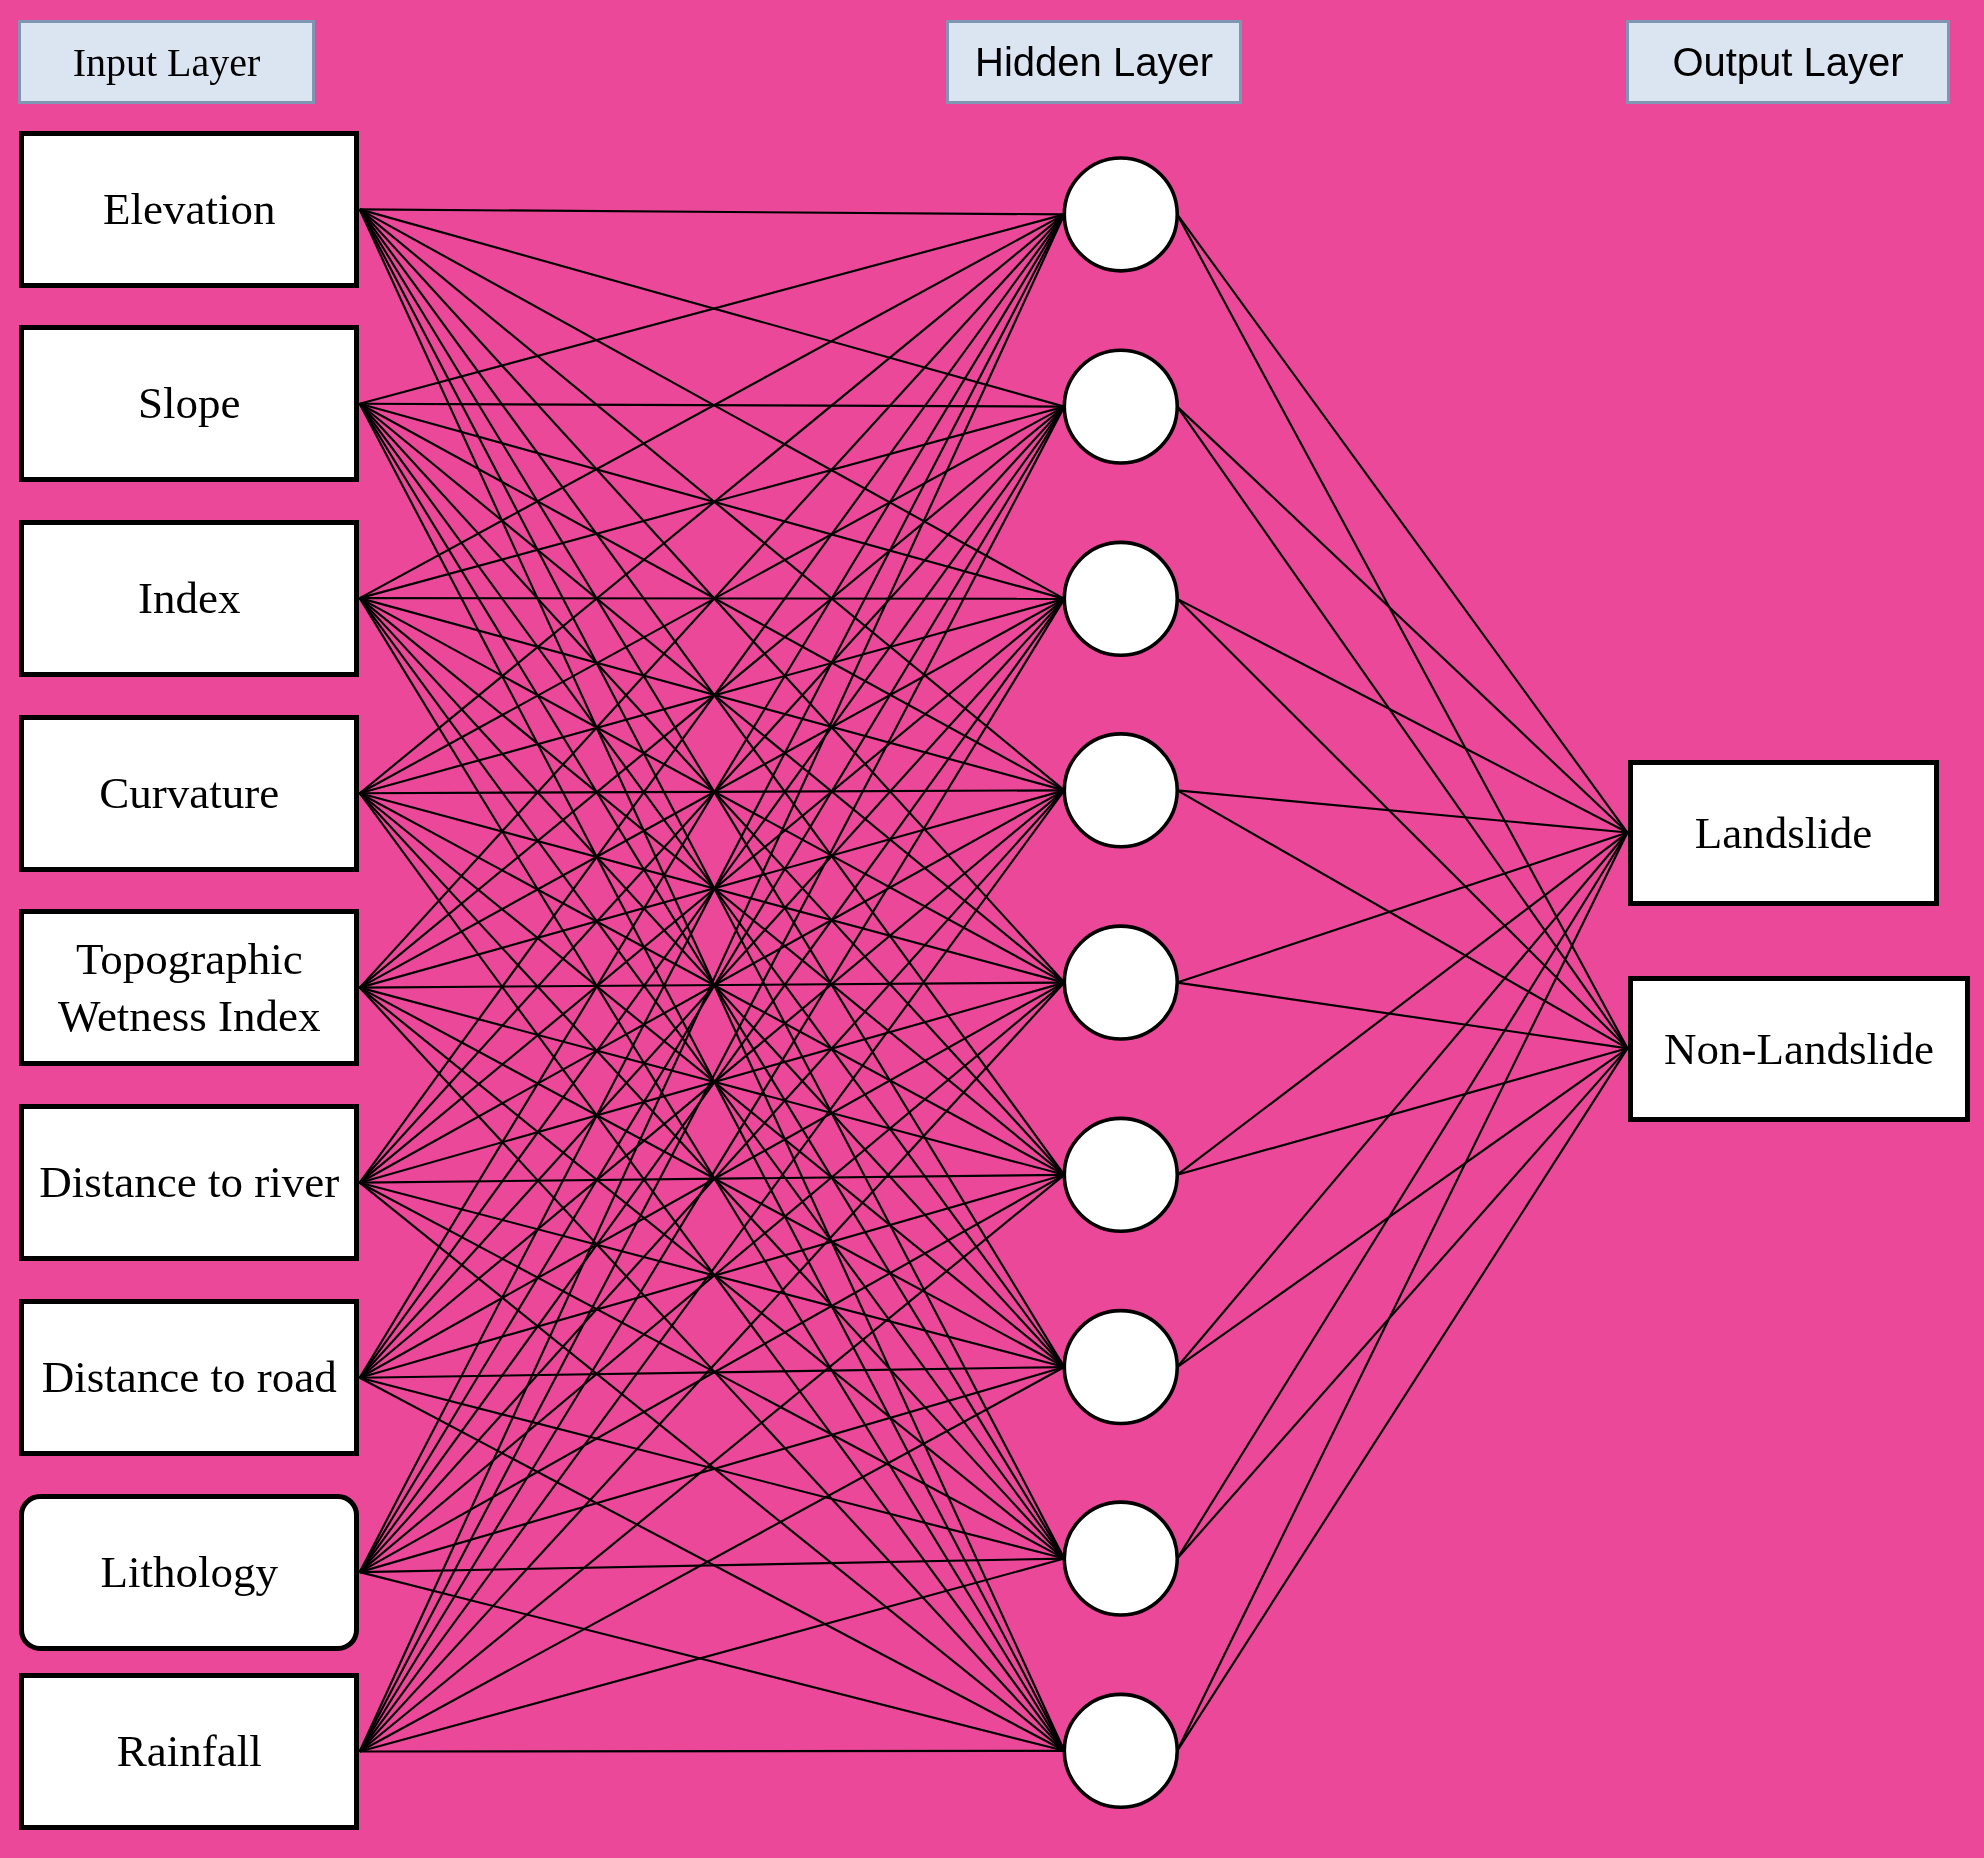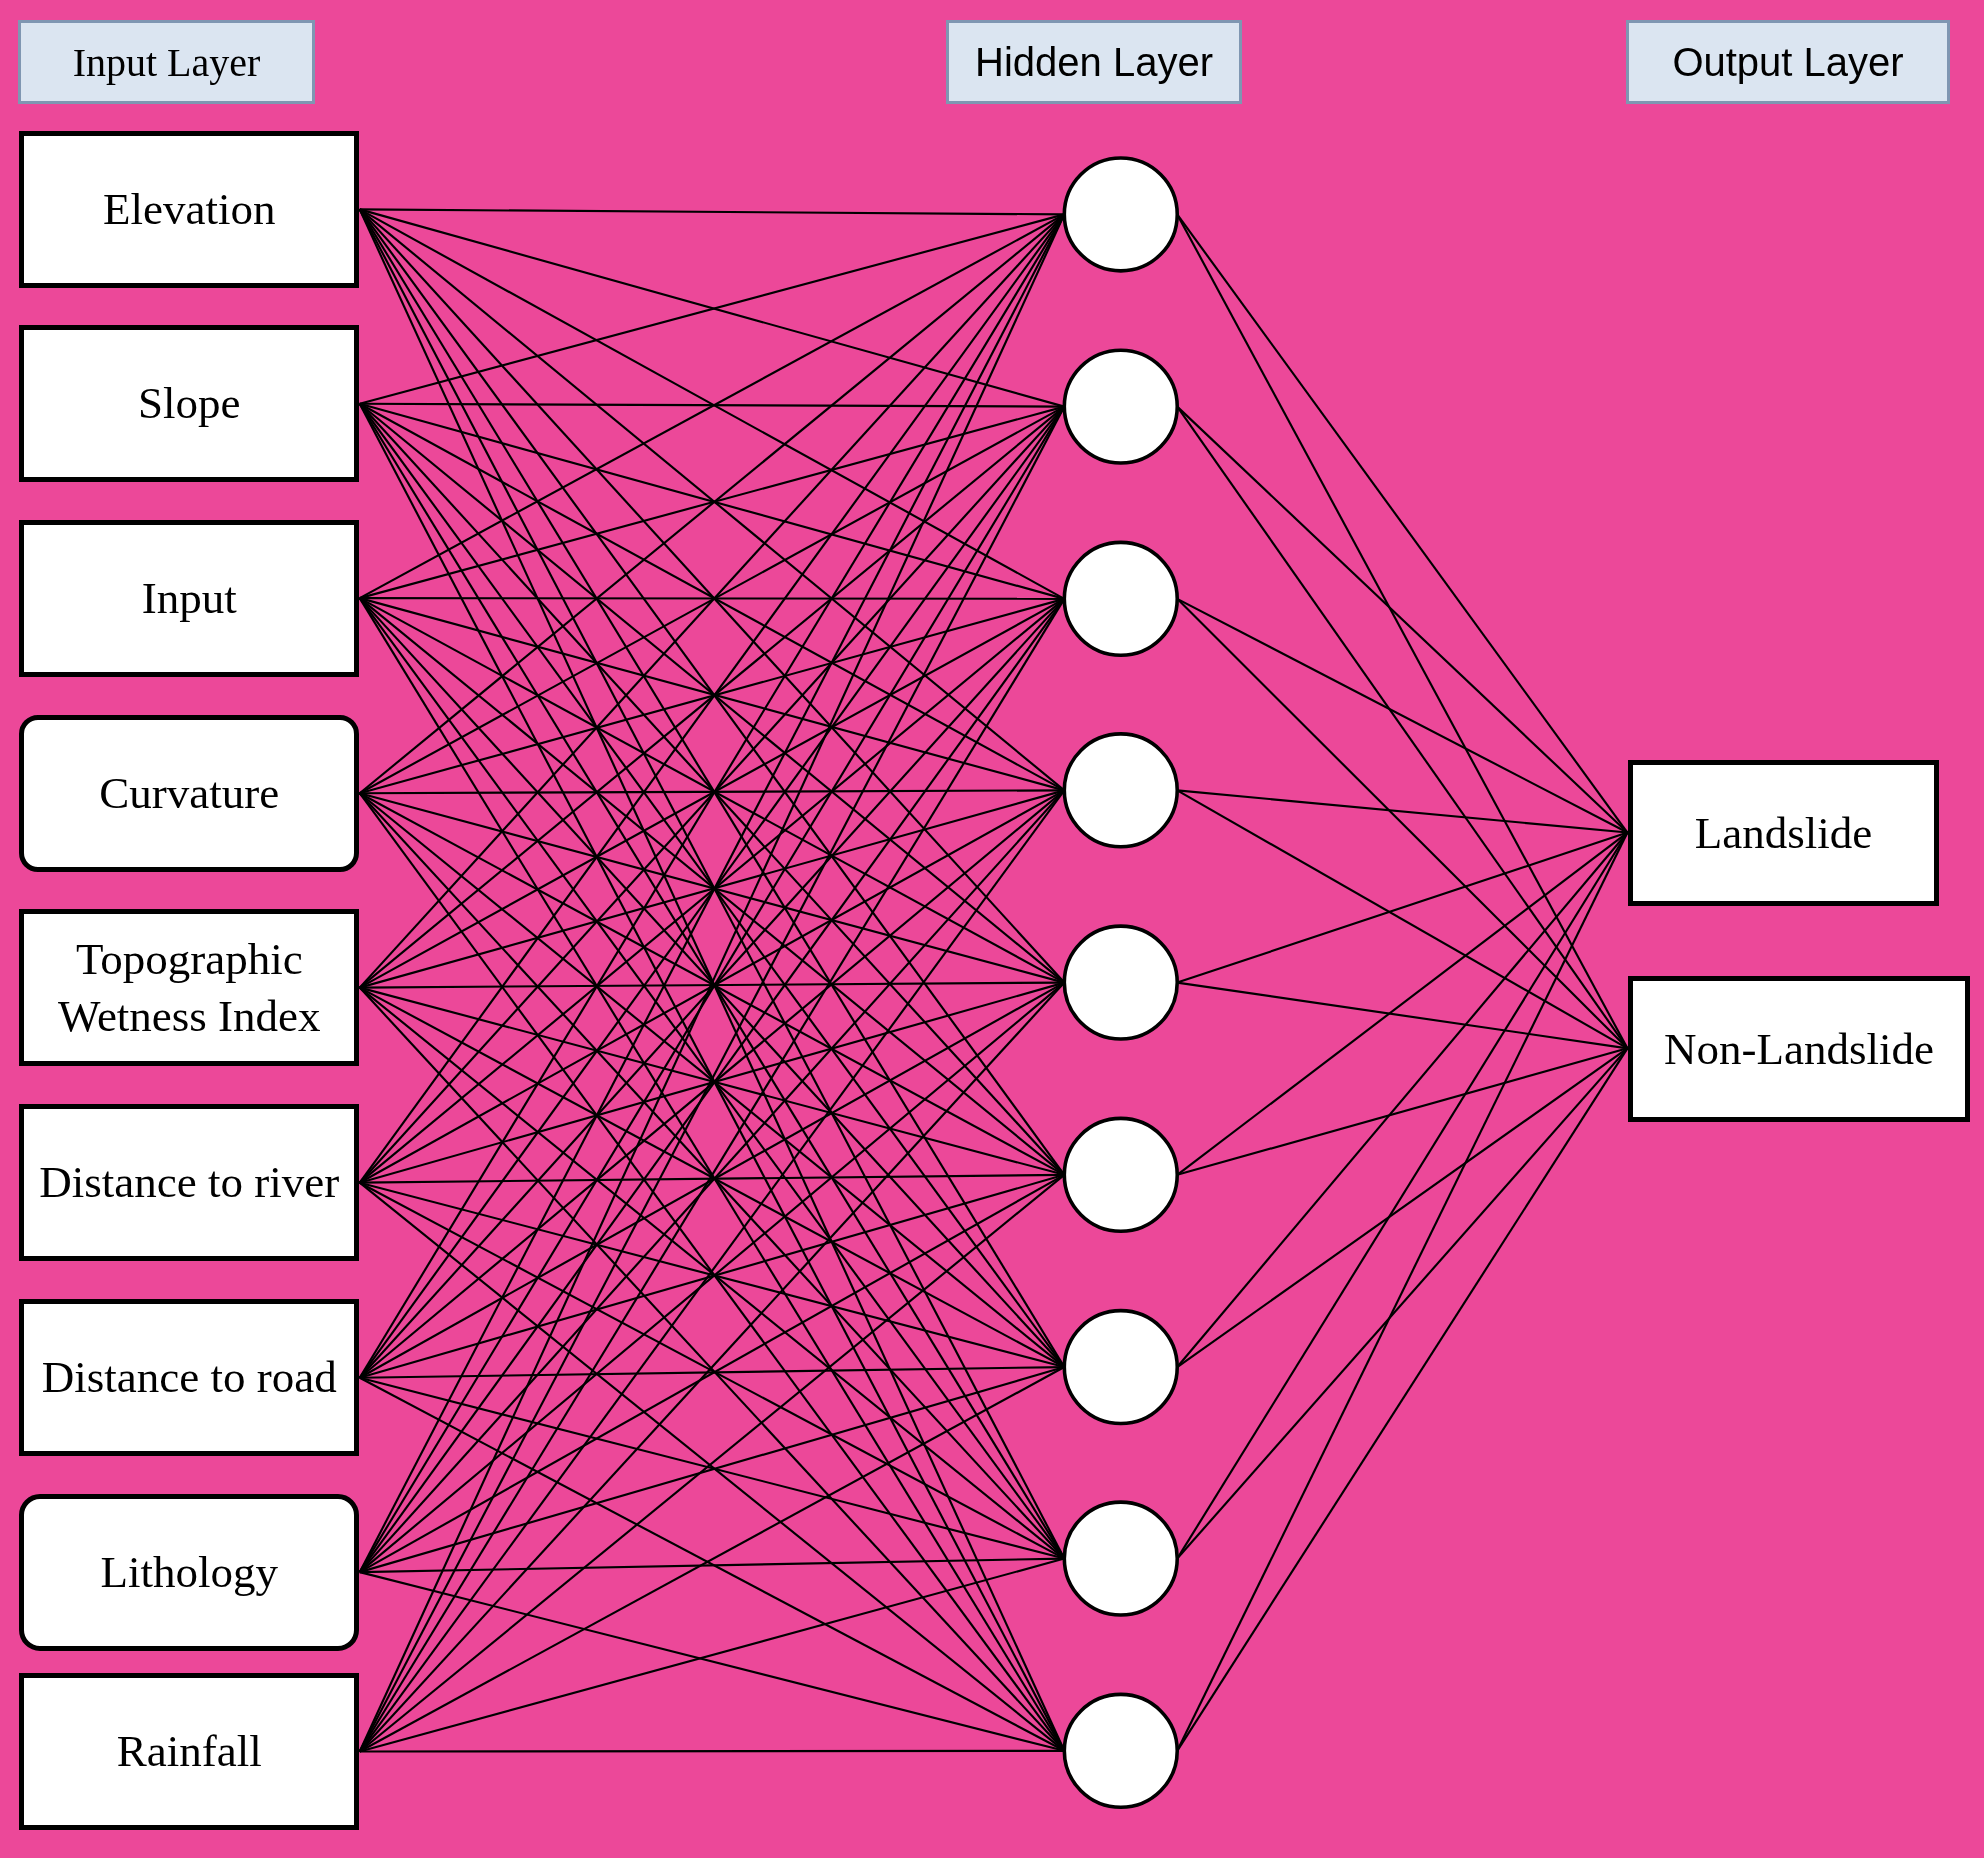--- a/index.html
+++ b/index.html
@@ -163,23 +163,23 @@
   <div class="layer-header sans" style="left:946px;top:20px;width:296px;height:84px;">Hidden Layer</div>
 
   <div id="input-column">
       <div class="node-box" style="left: 19.3px; top: 131px; width: 340px; height: 157px;">
         <span>Elevation</span>
       </div>
       <div class="node-box" style="left: 19.3px; top: 325px; width: 340px; height: 157px;">
         <span>Slope</span>
       </div>
       <div class="node-box" style="left: 19.3px; top: 520px; width: 340px; height: 157px;">
-        <span>Input</span>
-      </div>
-      <div class="node-box" style="left: 19.3px; top: 715px; width: 340px; height: 157px; border-radius: 19px;">
+        <span>Index</span>
+      </div>
+      <div class="node-box" style="left: 19.3px; top: 715px; width: 340px; height: 157px;">
         <span>Curvature</span>
       </div>
       <div class="node-box" style="left: 19.3px; top: 909px; width: 340px; height: 157px;">
         <span>Topographic Wetness Index</span>
       </div>
       <div class="node-box" style="left: 19.3px; top: 1104px; width: 340px; height: 157px;">
         <span>Distance to river</span>
       </div>
       <div class="node-box" style="left: 19.3px; top: 1299px; width: 340px; height: 157px;">
         <span>Distance to road</span>

